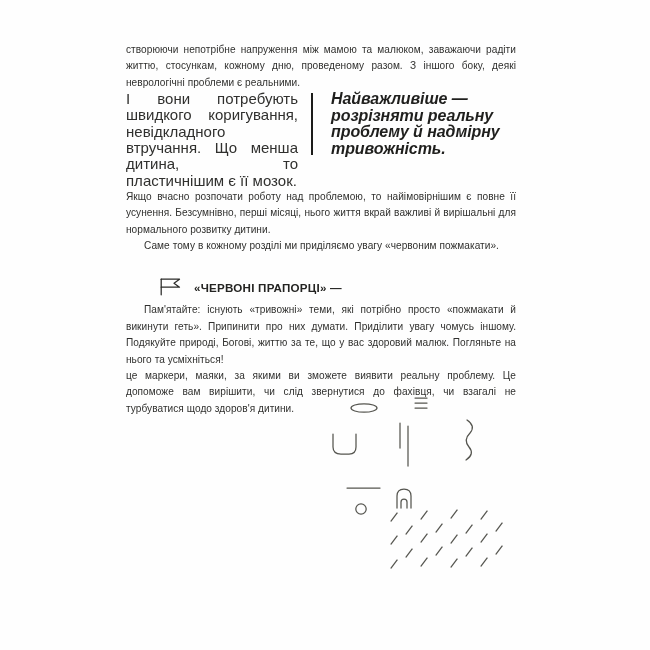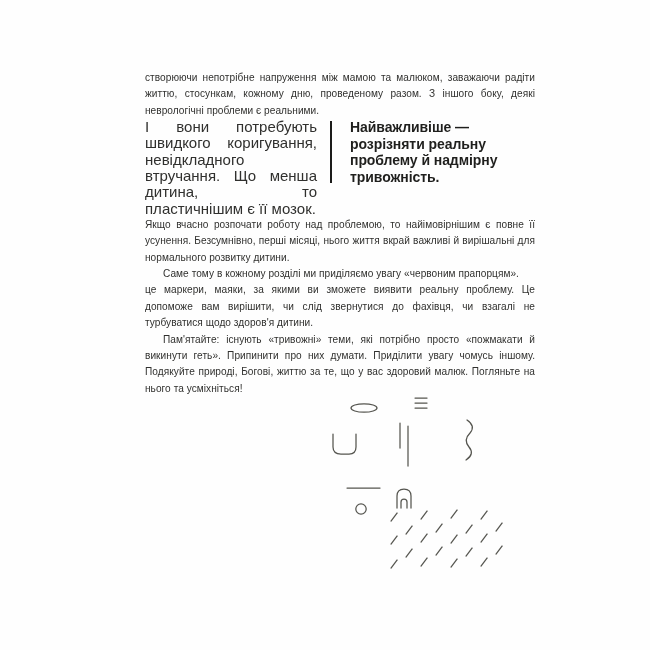--- a/index.html
+++ b/index.html
@@ -18,24 +18,23 @@
   .page {
     position: relative;
     width: 650px;
     height: 650px;
     background: #fefefe;
     box-sizing: border-box;
   }
 
   .content {
     position: absolute;
-    left: 145px;
+    left: 126px;
     top: 42px;
     width: 390px;
-    margin-top: 28px;
   }
 
   p.body-text {
     margin: 0;
     font-size: 10.1px;
     line-height: 16.35px;
     text-align: justify;
     color: #30302e;
     letter-spacing: 0.005em;
     font-weight: 400;
@@ -71,23 +70,24 @@
     background: #1c1c1a;
   }
   .split .quote {
     position: absolute;
     left: 205px;
     top: 0px;
     width: 186px;
   }
   .split .quote p {
     margin: 0;
-    font-size: 14px;
+    font-size: 16px;
     line-height: 16.6px;
     font-weight: bold;
+    font-style: italic;
     color: #1f1f1d;
     letter-spacing: -0.005em;
   }
   .clearfix::after {
     content: "";
     display: block;
     clear: both;
   }
 
   
@@ -137,26 +137,35 @@
         <p>І вони потребують швидкого коригування, невідкладного втручання. Що менша дитина, то пластичнішим є її мозок.</p>
       </div>
       <div class="divider"></div>
       <div class="quote">
         <p>Найважливіше — розрізняти реальну проблему й надмірну тривожність.</p>
       </div>
     </div>
 
     <p class="body-text">Якщо вчасно розпочати роботу над проблемою, то найімовірнішим є повне її усунення. Безсумнівно, перші місяці, нього життя вкрай важливі й вирішальні для нормального розвитку дитини.</p>
 
-    <p class="body-text indent">Саме тому в кожному розділі ми приділяємо увагу «червоним прапорцям».</p>
-
+    <p class="body-text indent">Саме тому в кожному розділі ми приділяємо увагу «червоним пожмакати».</p>
+
+    <div class="section-head">
+      <span class="flag-icon">
+        <svg width="26" height="20" viewBox="0 0 26 20" xmlns="http://www.w3.org/2000/svg">
+          <path d="M2.2 2.2 L2.2 17.8" stroke="#2b2b29" stroke-width="1.25" fill="none" stroke-linecap="round"></path>
+          <path d="M2.2 2.2 L20.5 2.2 L15.0 6.2 L20.5 10.2 L2.2 10.2" stroke="#2b2b29" stroke-width="1.25" fill="none" stroke-linejoin="round" stroke-linecap="round"></path>
+        </svg>
+      </span>
+      <span class="section-title">«ЧЕРВОНІ ПРАПОРЦІ» —</span>
+    </div>
+
+    <p class="body-text indent">Пам'ятайте: існують «тривожні» теми, які потрібно просто «пожмакати й викинути геть». Припинити про них думати. Приділити увагу чомусь іншому. Подякуйте природі, Богові, життю за те, що у вас здоровий малюк. Погляньте на нього та усміхніться!</p>
 
     <p class="body-text">це маркери, маяки, за якими ви зможете виявити реальну проблему. Це допоможе вам вирішити, чи слід звернутися до фахівця, чи взагалі не турбуватися щодо здоров'я дитини.</p>
-
-    <p class="body-text indent">Пам'ятайте: існують «тривожні» теми, які потрібно просто «пожмакати й викинути геть». Припинити про них думати. Приділити увагу чомусь іншому. Подякуйте природі, Богові, життю за те, що у вас здоровий малюк. Погляньте на нього та усміхніться!</p>
 
   </div>
 
   <div class="doodle">
     <svg width="195" height="180" viewBox="0 0 195 180" xmlns="http://www.w3.org/2000/svg" stroke="#55554f" fill="none" stroke-width="1.25" stroke-linecap="round">
 
       <ellipse cx="39" cy="16" rx="13" ry="4.2"></ellipse>
 
       <path d="M8 42 L8 55 Q8 62 16 62 L24 62 Q31 62 31 55 L31 42"></path>
 

